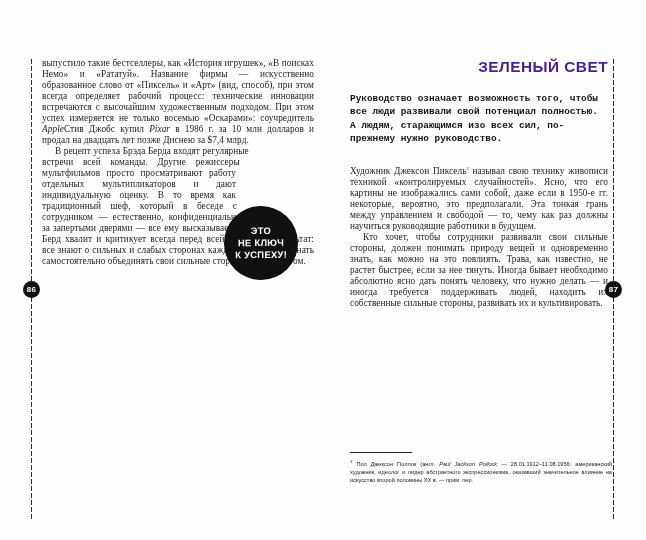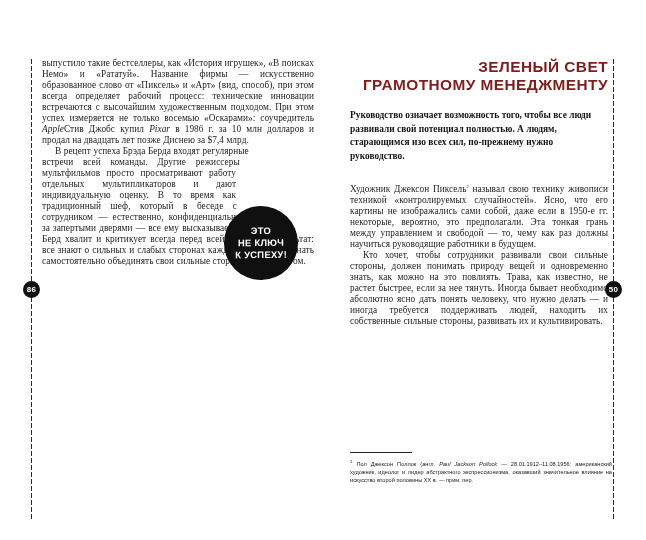--- a/index.html
+++ b/index.html
@@ -65,27 +65,27 @@
     transform:rotate(-0.6deg);
   }
 
   
   .heading{
     text-align:right;
     font-family:"Liberation Sans", sans-serif;
     font-weight:bold;
     font-size:15.4px;
     line-height:17.6px;
-    color:#7f1d1d;
+    color:#4c1d95;
     letter-spacing:.45px;
     margin:0 0 14px 0;
     text-transform:uppercase;
   }
   .lead{
-    font-family:Liberation Serif, serif;
+    font-family:Liberation Mono, monospace;
     font-weight:bold;
     font-size:9.4px;
     line-height:13.6px;
     color:#141414;
     margin:16px 0 17px 0;
     letter-spacing:.01px;
   }
 
   .pagenum{
     position:absolute;
@@ -131,31 +131,30 @@
     <span>ЭТО</span>
     <span>НЕ КЛЮЧ</span>
     <span>К УСПЕХУ!</span>
   </div>
 
   <div class="pagenum left">86</div>
 
   <div class="page page-right">
     <h1 class="heading">
       <span>ЗЕЛЕНЫЙ СВЕТ</span><br>
-      <span>ГРАМОТНОМУ МЕНЕДЖМЕНТУ</span>
     </h1>
 
     <p class="lead">Руководство означает возможность того, чтобы все люди развивали свой потенциал полностью. А людям, старающимся изо всех сил, по-прежнему нужно руководство.</p>
 
 
     <p class="para"><span>Художник Джексон Пиксель</span><span class="sup">2</span><span> называл свою технику живописи техникой «контролируемых случайностей». Ясно, что его картины не изображались сами собой, даже если в 1950-е гг. некоторые, вероятно, это предполагали. Эта тонкая грань между управлением и свободой — то, чему как раз должны научиться руководящие работники в будущем.</span></p>
 
     <p class="para">Кто хочет, чтобы сотрудники развивали свои сильные стороны, должен понимать природу вещей и одновременно знать, как можно на это повлиять. Трава, как известно, не растет быстрее, если за нее тянуть. Иногда бывает необходимо абсолютно ясно дать понять человеку, что нужно делать — и иногда требуется поддерживать людей, находить их собственные сильные стороны, развивать их и культивировать.</p>
   </div>
 
-  <div class="pagenum right">50</div>
+  <div class="pagenum right">87</div>
 
   <div class="footnote-wrap">
     <div class="fn-rule"></div>
     <p class="footnote"><span class="sup">1</span> <span>Пол Джексон Поллок (англ. </span><span class="it">Paul Jackson Pollock</span><span> — 28.01.1912–11.08.1956: американский художник, идеолог и лидер абстрактного экспрессионизма, оказавший значительное влияние на искусство второй половины XX в. — прим. пер.</span></p>
   </div>
 
 </div>
 
 </body></html>

